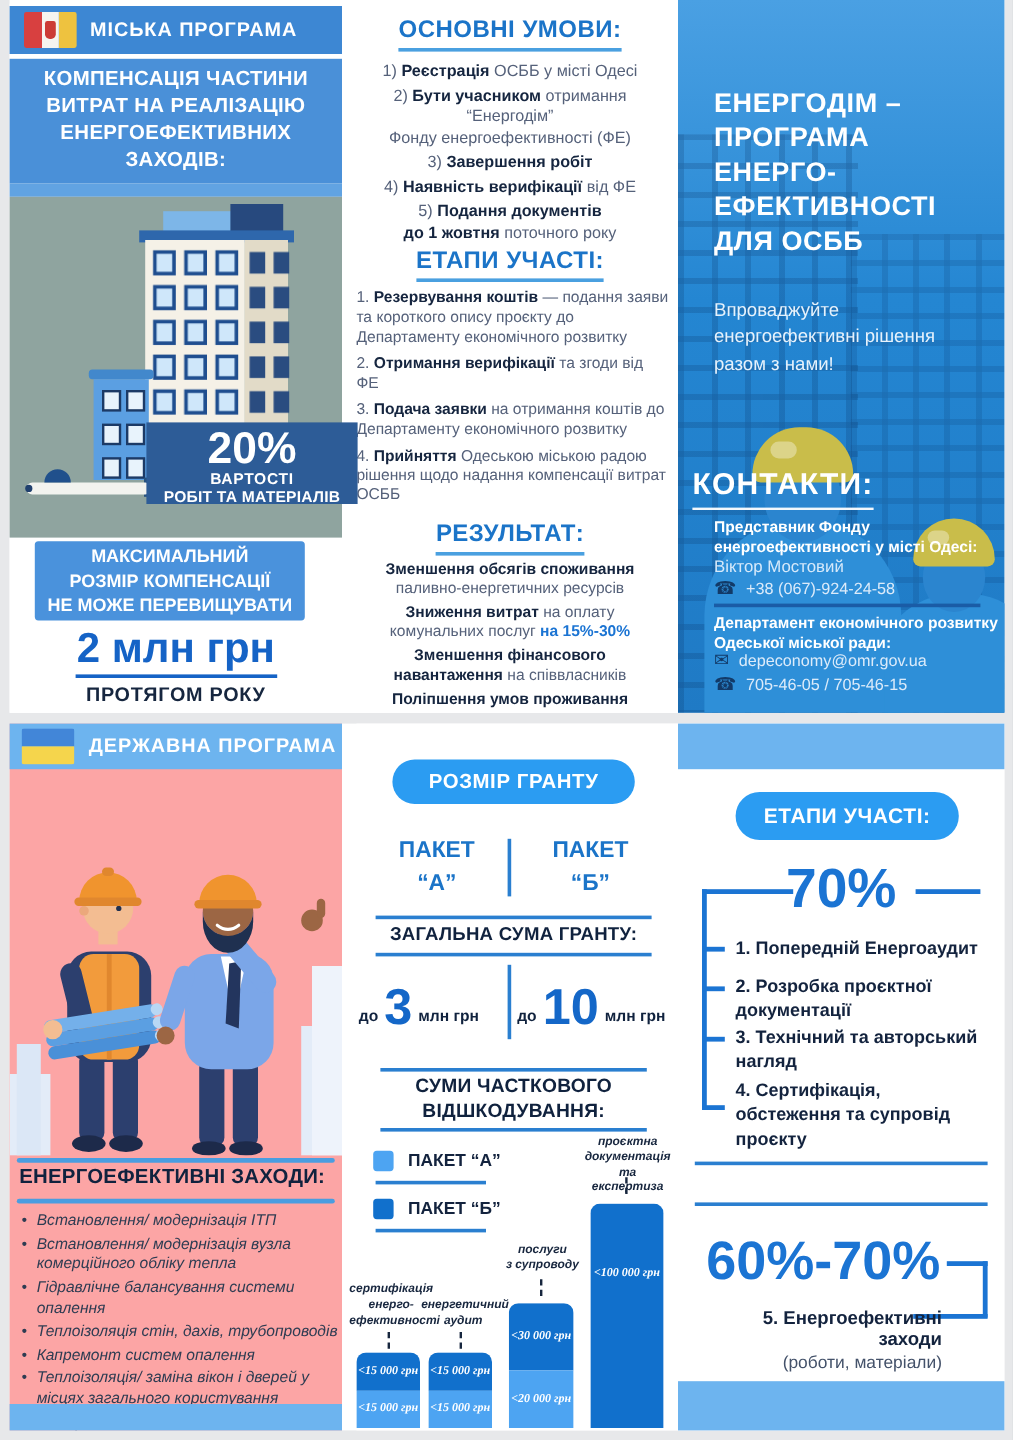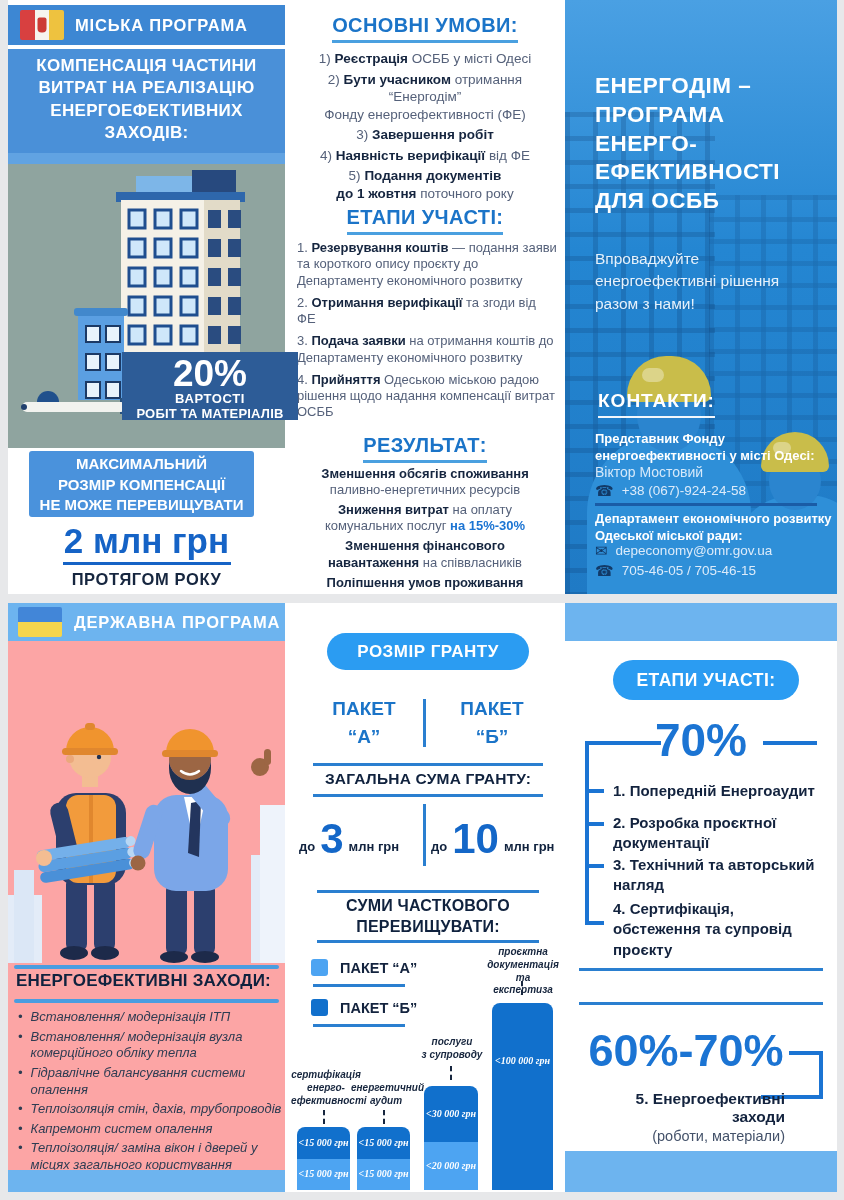--- a/index.html
+++ b/index.html
@@ -61,21 +61,21 @@
   .p2s{left:172px;top:494px;width:128px;height:100px;}
   .ph-head{position:absolute;border-radius:50%;background:#2b85cf;}
   .p1h{left:72px;top:378px;width:64px;height:74px;}
   .p2h{left:204px;top:452px;width:52px;height:58px;}
   .ph-helm{position:absolute;border-radius:40px 40px 7px 7px;background:#c9bd4a;}
   .p1m{left:62px;top:356px;width:84px;height:46px;}
   .p2m{left:196px;top:432px;width:68px;height:40px;}
   .ph-helm:after{content:"";position:absolute;left:18%;top:26%;width:26%;height:30%;background:rgba(255,255,255,.35);border-radius:8px;}
   .ed-title{position:absolute;left:30px;top:72px;z-index:2;color:#fff;font-weight:800;font-size:22.5px;line-height:1.28;letter-spacing:.5px;}
   .ed-sub{position:absolute;left:30px;top:248px;z-index:2;color:#e6f2fc;font-size:15.5px;line-height:1.45;}
-  .ct-head{position:absolute;left:33px;top:390px;z-index:2;color:#fff;font-weight:800;font-size:19px;letter-spacing:1px;}
+  .ct-head{position:absolute;left:12px;top:390px;z-index:2;color:#fff;font-weight:800;font-size:25px;letter-spacing:1px;}
   .ct-head span{display:inline-block;border-bottom:2.5px solid #f2f7fc;padding-bottom:4px;}
   .ct-label{position:absolute;left:30px;top:430px;width:228px;z-index:2;color:#fff;font-weight:700;font-size:13px;line-height:1.32;}
   .ct-name{position:absolute;left:30px;top:464px;z-index:2;color:#d6e9fa;font-size:14px;}
   .ct-row{position:absolute;left:30px;z-index:2;color:#dcebfa;font-size:13.5px;display:flex;align-items:center;gap:8px;}
   .ct-icon{font-size:15px;color:#123a68;line-height:1;}
   .r-phone1{top:483px;} .r-mail{top:543px;} .r-phone2{top:563px;}
   .ct-div{position:absolute;left:30px;top:503px;width:222px;height:2.5px;background:#1a5ca6;z-index:2;}
   .ct-label2{position:absolute;left:30px;top:511px;width:240px;z-index:2;color:#fff;font-weight:700;font-size:13px;line-height:1.3;}
 
   
@@ -456,21 +456,21 @@
       <div class="amt amt-b">
         <span class="amt-pre">до</span>
         <span class="amt-val">10</span>
         <span class="amt-unit">млн грн</span>
       </div>
 
       <div class="bline h3"></div>
       <div class="chart-head">
 
       <div>СУМИ ЧАСТКОВОГО</div>
-          <div>ПЕРЕВИЩУВАТИ:</div>
+          <div>ВІДШКОДУВАННЯ:</div>
         </div>
       <div class="bline h4"></div>
 
       <div class="lg-row lg-a">
         <span class="lg-sq sq-light"></span>
         <span class="lg-lab">ПАКЕТ “А”</span>
       </div>
       <div class="bline u1"></div>
       <div class="lg-row lg-b">
         <span class="lg-sq sq-dark"></span>

